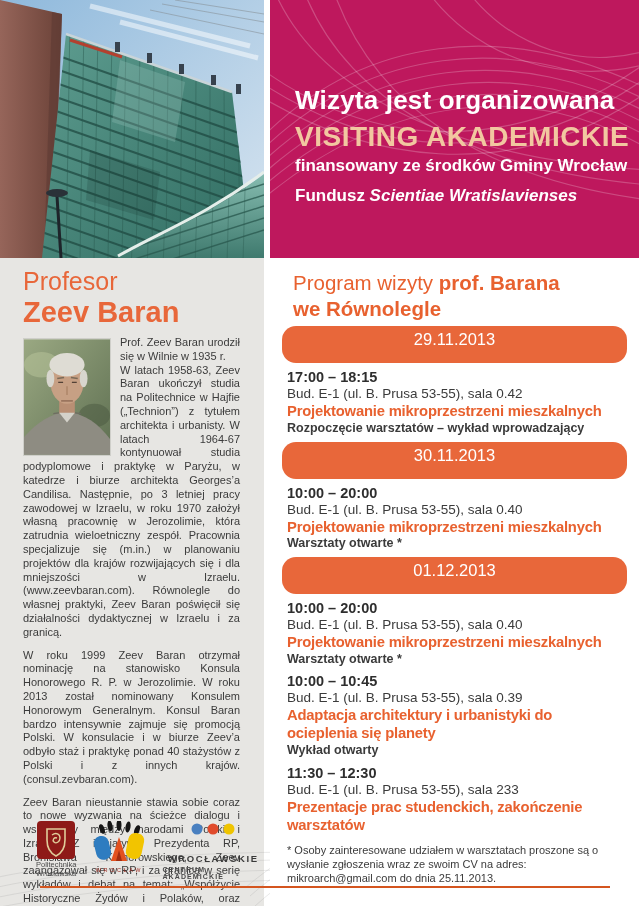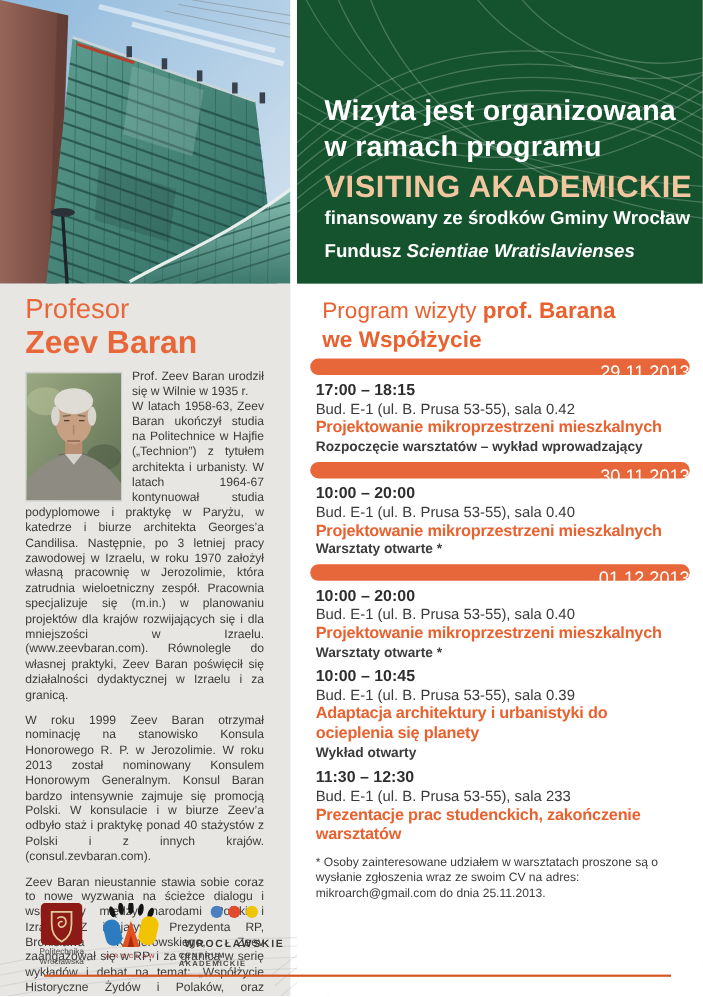--- a/index.html
+++ b/index.html
@@ -17,32 +17,32 @@
   .bio p{margin:0 0 9px 0;}
   .bio p.first{margin-bottom:0;}
   .portrait{float:left;width:88px;height:118px;margin:2px 9px 4px 0;border:1px solid #cfcfca;box-sizing:border-box;}
   .logos{position:absolute;left:36px;bottom:26px;width:228px;display:flex;align-items:flex-start;gap:16px;z-index:4;}
   .logo-block{display:flex;flex-direction:column;align-items:center;}
   .logo-label{font-size:7.5px;line-height:8.5px;color:#4A4A4A;margin-top:2px;text-align:left;align-self:flex-start;}
   .wro-label{font-size:5.5px;letter-spacing:2.6px;color:#9B2B20;margin-top:2px;text-align:center;align-self:center;}
   .wca-line1{font-size:9.5px;font-weight:700;letter-spacing:1.6px;color:#3A3A3A;margin-top:16px;}
   .wca-line2{font-size:7px;font-weight:700;letter-spacing:1.1px;color:#4A4A4A;margin-top:2px;}
   
-  .orange-header{position:absolute;left:270px;top:0;width:369px;height:258px;background:#14532d;overflow:hidden;}
+  .orange-header{position:absolute;left:270px;top:0;width:369px;height:258px;background:#be185d;overflow:hidden;}
   .orange-header svg.swirls{position:absolute;left:0;top:0;}
   .oh-text{position:absolute;left:25px;top:84px;z-index:2;}
   .oh-line{font-size:26px;font-weight:700;color:#FFFFFF;line-height:33px;letter-spacing:.2px;}
   .oh-program{font-size:28px;font-weight:700;color:#F2C7A0;line-height:34px;margin-top:3px;letter-spacing:.5px;}
   .oh-fund{font-size:17px;font-weight:700;color:#FFFFFF;line-height:24px;margin-top:6px;}
   .oh-fund .it{font-style:italic;}
   .schedule{position:absolute;left:270px;top:258px;width:369px;height:648px;background:#fff;box-sizing:border-box;padding:12px 12px 0 12px;z-index:2;}
   .sch-heading{margin:0 0 4px 11px;font-size:20.5px;color:#E8612F;font-weight:400;line-height:26px;}
   .sch-heading b{font-weight:700;}
   .sec{margin-bottom:6px;}
-  .pill{height:15px;border-radius:14px;background:#E8673A;color:#fff;font-size:16.5px;font-weight:500;line-height:27px;text-align:right;margin-bottom:6px;}
+  .pill{height:37px;border-radius:14px;background:#E8673A;color:#fff;font-size:16.5px;font-weight:500;line-height:27px;text-align:center;margin-bottom:6px;}
   .entry{margin-left:5px;}
   .entry + .entry{margin-top:7px;}
   .time{font-size:14.5px;font-weight:700;color:#2E2E2E;line-height:17px;}
   .place{font-size:13.5px;color:#3B3B3B;line-height:16px;}
   .etitle{font-size:14.8px;font-weight:700;color:#E8612F;line-height:18.5px;letter-spacing:-0.2px;}
   .etitle.w2{max-width:298px;}
   .enote{font-size:12.5px;font-weight:700;color:#3B3B3B;line-height:15px;}
   .footnote{margin:8px 0 0 5px;font-size:11px;color:#3B3B3B;line-height:14px;width:332px;position:relative;z-index:3;}
   .bottom-rule{position:absolute;left:40px;top:886px;width:570px;height:2px;background:#D4551F;z-index:5;}
   .bottom-swirls{position:absolute;left:0;bottom:0;width:639px;height:150px;z-index:1;pointer-events:none;}
@@ -177,21 +177,20 @@
         <path d="M-20,90 C90,160 240,190 380,90"></path>
         <path d="M0,-20 C40,90 180,160 380,170"></path>
         <path d="M30,-20 C70,100 200,170 380,185"></path>
         <path d="M60,-20 C100,110 220,180 380,200"></path>
         <path d="M150,-20 C200,60 300,90 390,60"></path>
         <path d="M190,-20 C235,50 320,75 392,45"></path>
       </g>
     </svg>
     <div class="oh-text">
       <div class="oh-line">Wizyta jest organizowana</div>
-      <div class="oh-line">w ramach programu</div>
       <div class="oh-program">VISITING AKADEMICKIE</div>
       <div class="oh-fund" style="margin-top:0;">finansowany ze środków Gminy Wrocław</div>
       <div class="oh-fund"><span>Fundusz </span><span class="it">Scientiae Wratislavienses</span></div>
     </div>
   </div>
 
   <div class="left-panel">
     <h1 class="prof-title">
       <span class="t1">Profesor</span>
       <span class="t2">Zeev Baran</span>
@@ -267,21 +266,21 @@
         <circle cx="40" cy="8" r="5.5" fill="#EFC400"></circle>
       </svg>
       <span class="wca-line1">WROCŁAWSKIE</span>
       <span class="wca-line2">CENTRUM AKADEMICKIE</span>
     </div>
   </div>
 
   <div class="schedule">
     <h2 class="sch-heading">
       <span>Program wizyty </span><b>prof. Barana</b><br>
-      <b>we Współżycie</b>
+      <b>we Równolegle</b>
     </h2>
 
     <div class="sec">
       <div class="pill">29.11.2013</div>
       <div class="entry">
         <div class="time">17:00 – 18:15</div>
         <div class="place">Bud. E-1 (ul. B. Prusa 53-55), sala 0.42</div>
         <div class="etitle">Projektowanie mikroprzestrzeni mieszkalnych</div>
         <div class="enote">Rozpoczęcie warsztatów – wykład wprowadzający</div>
       </div>

